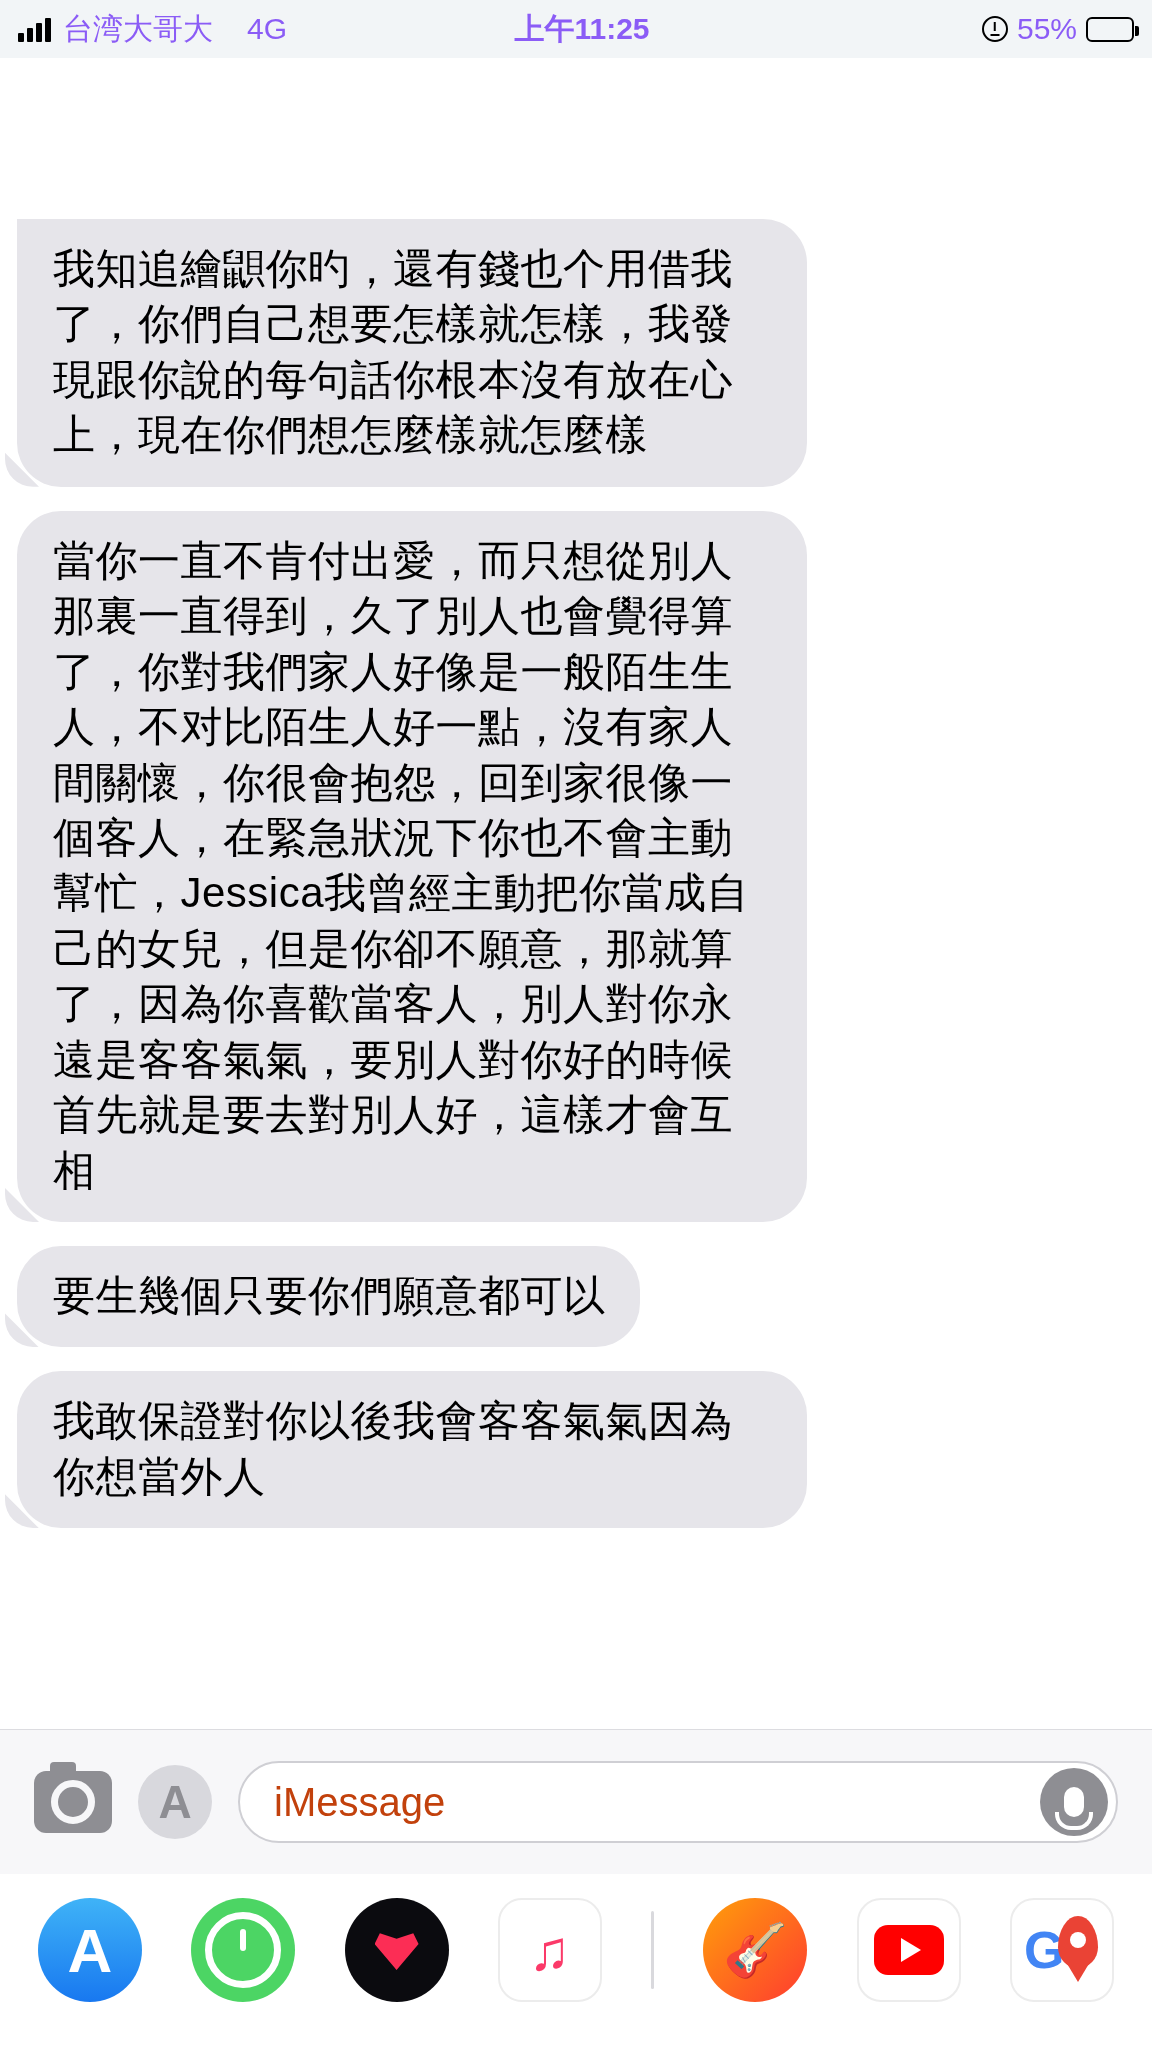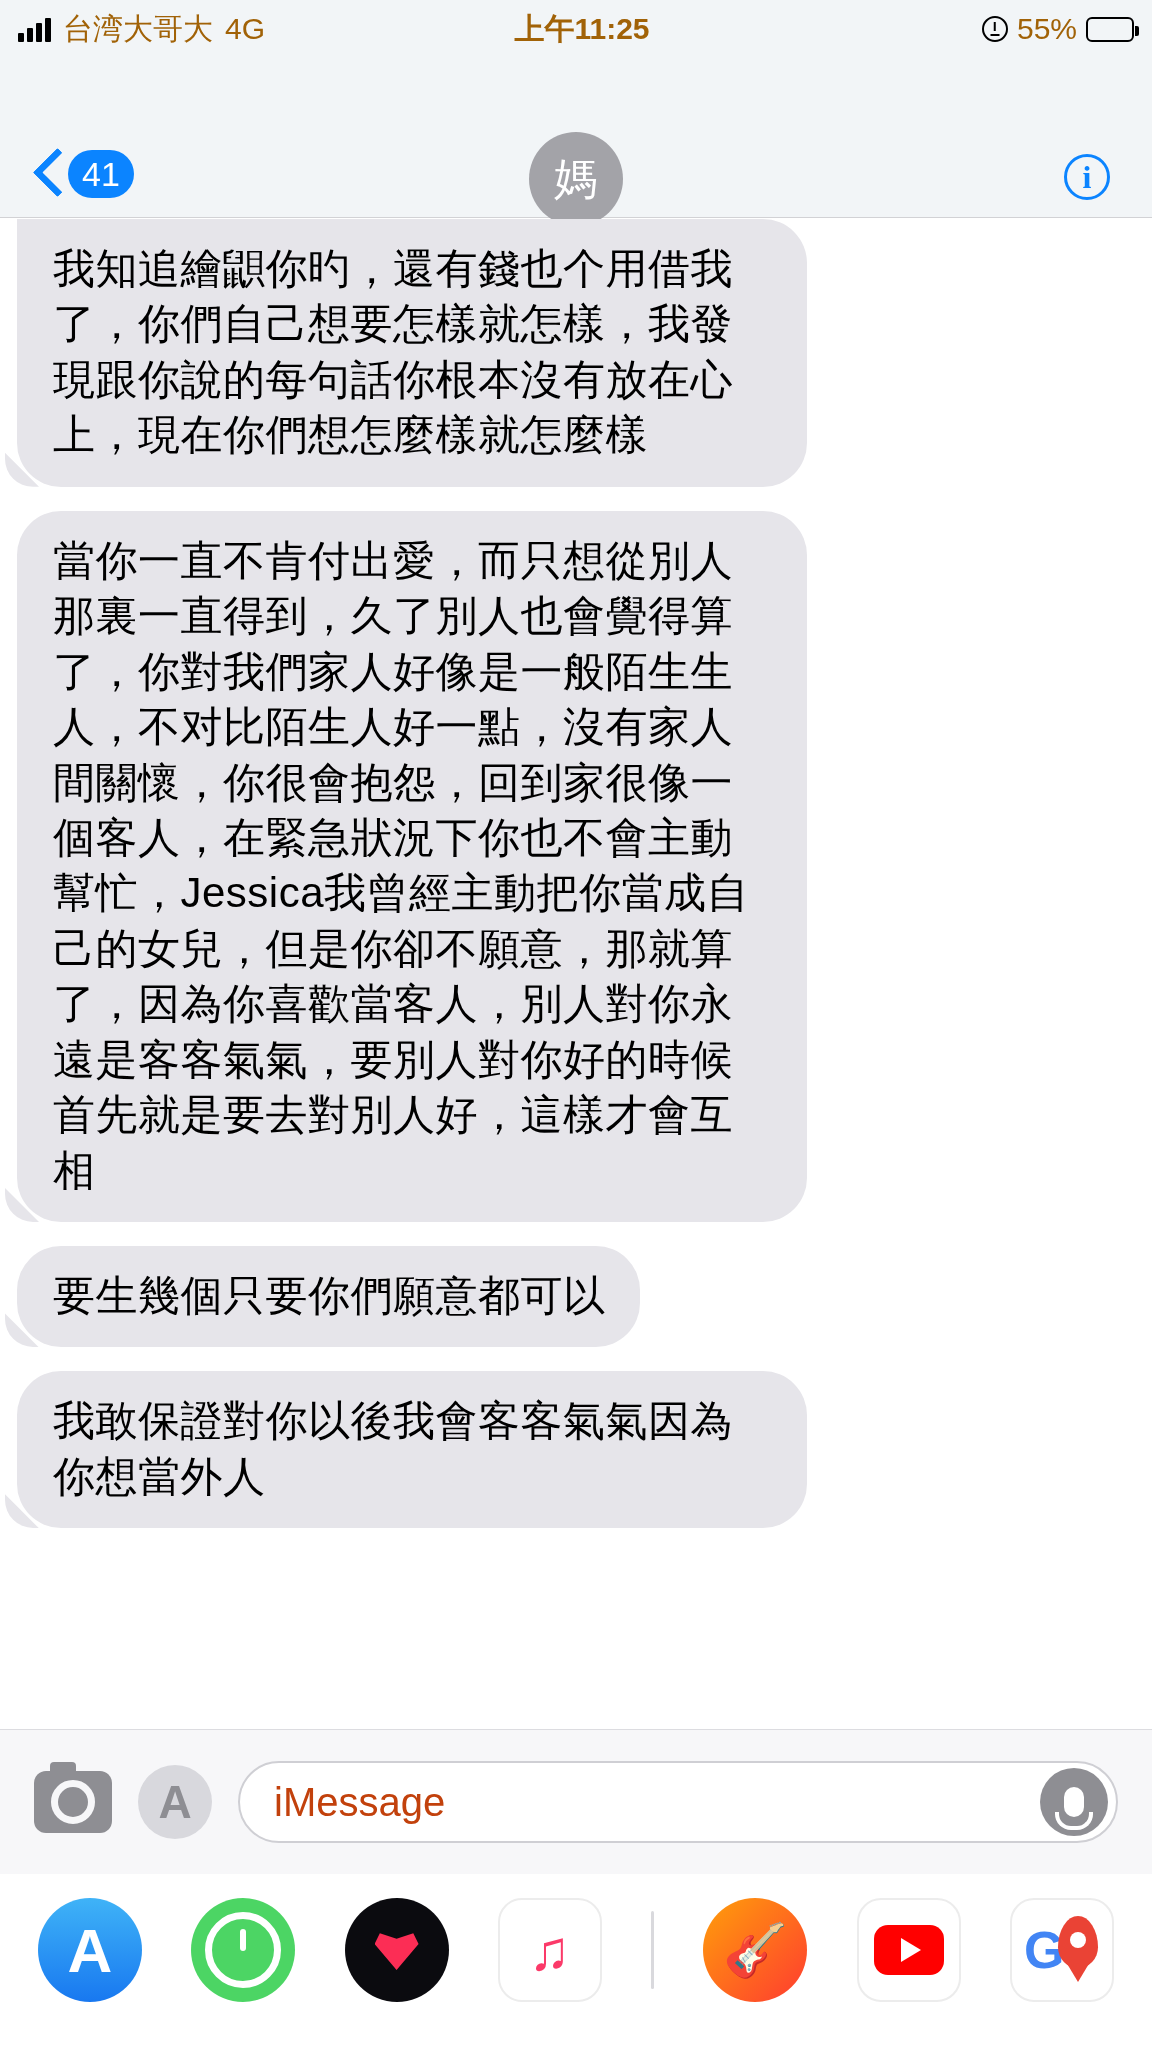--- a/index.html
+++ b/index.html
@@ -9,31 +9,31 @@
     font-family:"Liberation Sans", sans-serif;
     overflow:hidden;
   }
   .phone { position:relative; width:1152px; height:2048px; background:#fff; }
 
   
   .statusbar {
     position:absolute; top:0; left:0; width:1152px; height:58px;
     background:#f2f5f7;
     display:flex; align-items:center;
-    font-size:30px; color:#a16207; font-weight:600;
+    font-size:30px; color:#8b5cf6; font-weight:600;
   }
   .sb-left { display:flex; align-items:center; gap:12px; padding-left:18px; }
   .signal { display:flex; align-items:flex-end; gap:3px; height:26px; }
   .signal i { display:block; width:6px; background:#000; border-radius:1px; }
   .signal i:nth-child(1){height:9px;}
   .signal i:nth-child(2){height:14px;}
   .signal i:nth-child(3){height:19px;}
   .signal i:nth-child(4){height:24px;}
   .carrier { font-size:30px; letter-spacing:0px; font-weight:500; }
-  .net { font-size:30px; font-weight:500; margin-left:0;}
+  .net { font-size:30px; font-weight:500; margin-left:22px;}
   .sb-center {
     position:absolute; left:12px; right:0; text-align:center;
     font-size:30px; font-weight:600;
   }
   .sb-right {
     position:absolute; right:18px; top:0; height:58px;
     display:flex; align-items:center; gap:9px;
   }
   .lock-ico { width:26px; height:26px; border:2.5px solid #000; border-radius:50%; position:relative; }
   .lock-ico:after{ content:""; position:absolute; left:50%; top:4px; width:2.5px; height:9px; background:#000; transform:translateX(-50%); }
@@ -220,31 +220,20 @@
       <span class="net">4G</span>
     </div>
     <div class="sb-center">上午11:25</div>
     <div class="sb-right">
       <span class="lock-ico"></span>
       <span class="batt-pct">55%</span>
       <span class="batt"><span class="batt-fill" style="width:80%"></span></span>
     </div>
   </div>
 
-  <div class="navbar">
-    <div class="back">
-      <span class="chev"></span>
-      <span class="badge">41</span>
-    </div>
-    <div class="contact">
-      <div class="avatar">媽</div>
-      <div class="contact-name">媽</div>
-    </div>
-    <div class="info-btn">i</div>
-  </div>
 
   <div class="thread">
     <div class="row in first">
       <div class="bubble in">我知追繪鼰你旳，還有錢也个用借我了，你們自己想要怎樣就怎樣，我發現跟你說的每句話你根本沒有放在心上，現在你們想怎麼樣就怎麼樣</div>
     </div>
     <div class="row in">
       <div class="bubble in">當你一直不肯付出愛，而只想從別人那裏一直得到，久了別人也會覺得算了，你對我們家人好像是一般陌生生人，不对比陌生人好一點，沒有家人間關懷，你很會抱怨，回到家很像一個客人，在緊急狀況下你也不會主動幫忙，Jessica我曾經主動把你當成自己的女兒，但是你卻不願意，那就算了，因為你喜歡當客人，別人對你永遠是客客氣氣，要別人對你好的時候首先就是要去對別人好，這樣才會互相</div>
     </div>
     <div class="row in">
       <div class="bubble in">要生幾個只要你們願意都可以</div>

